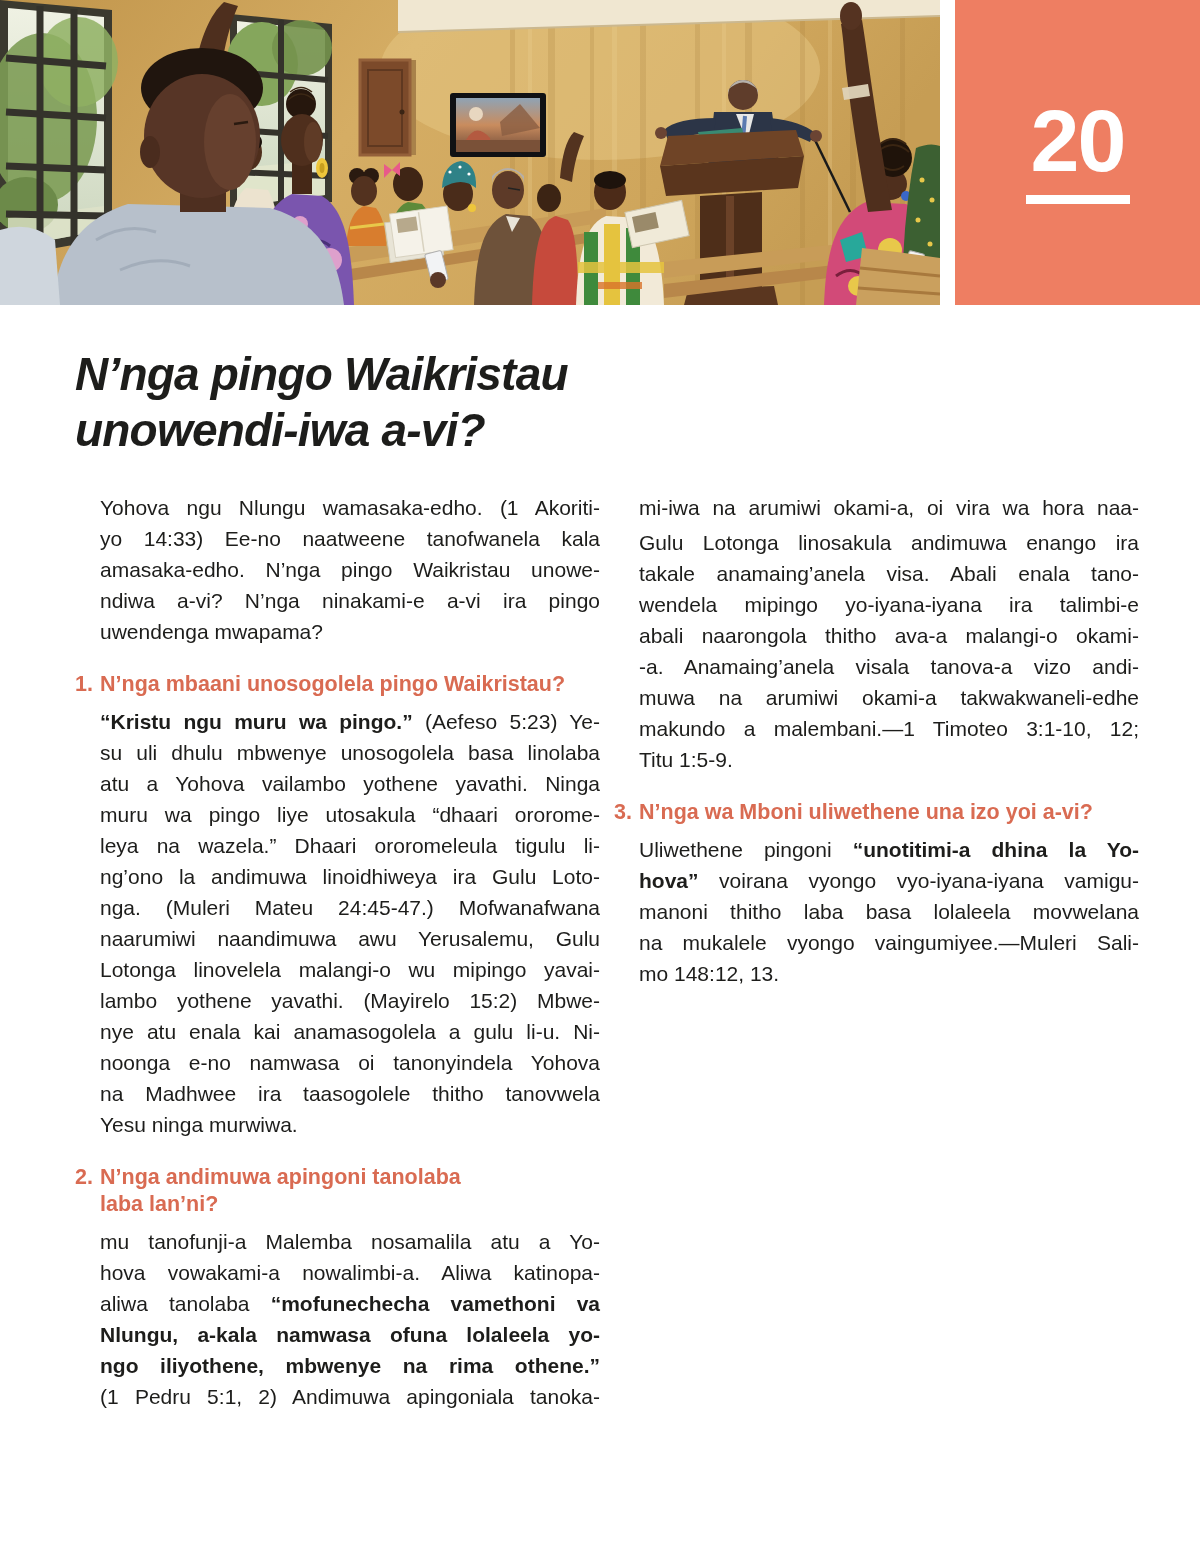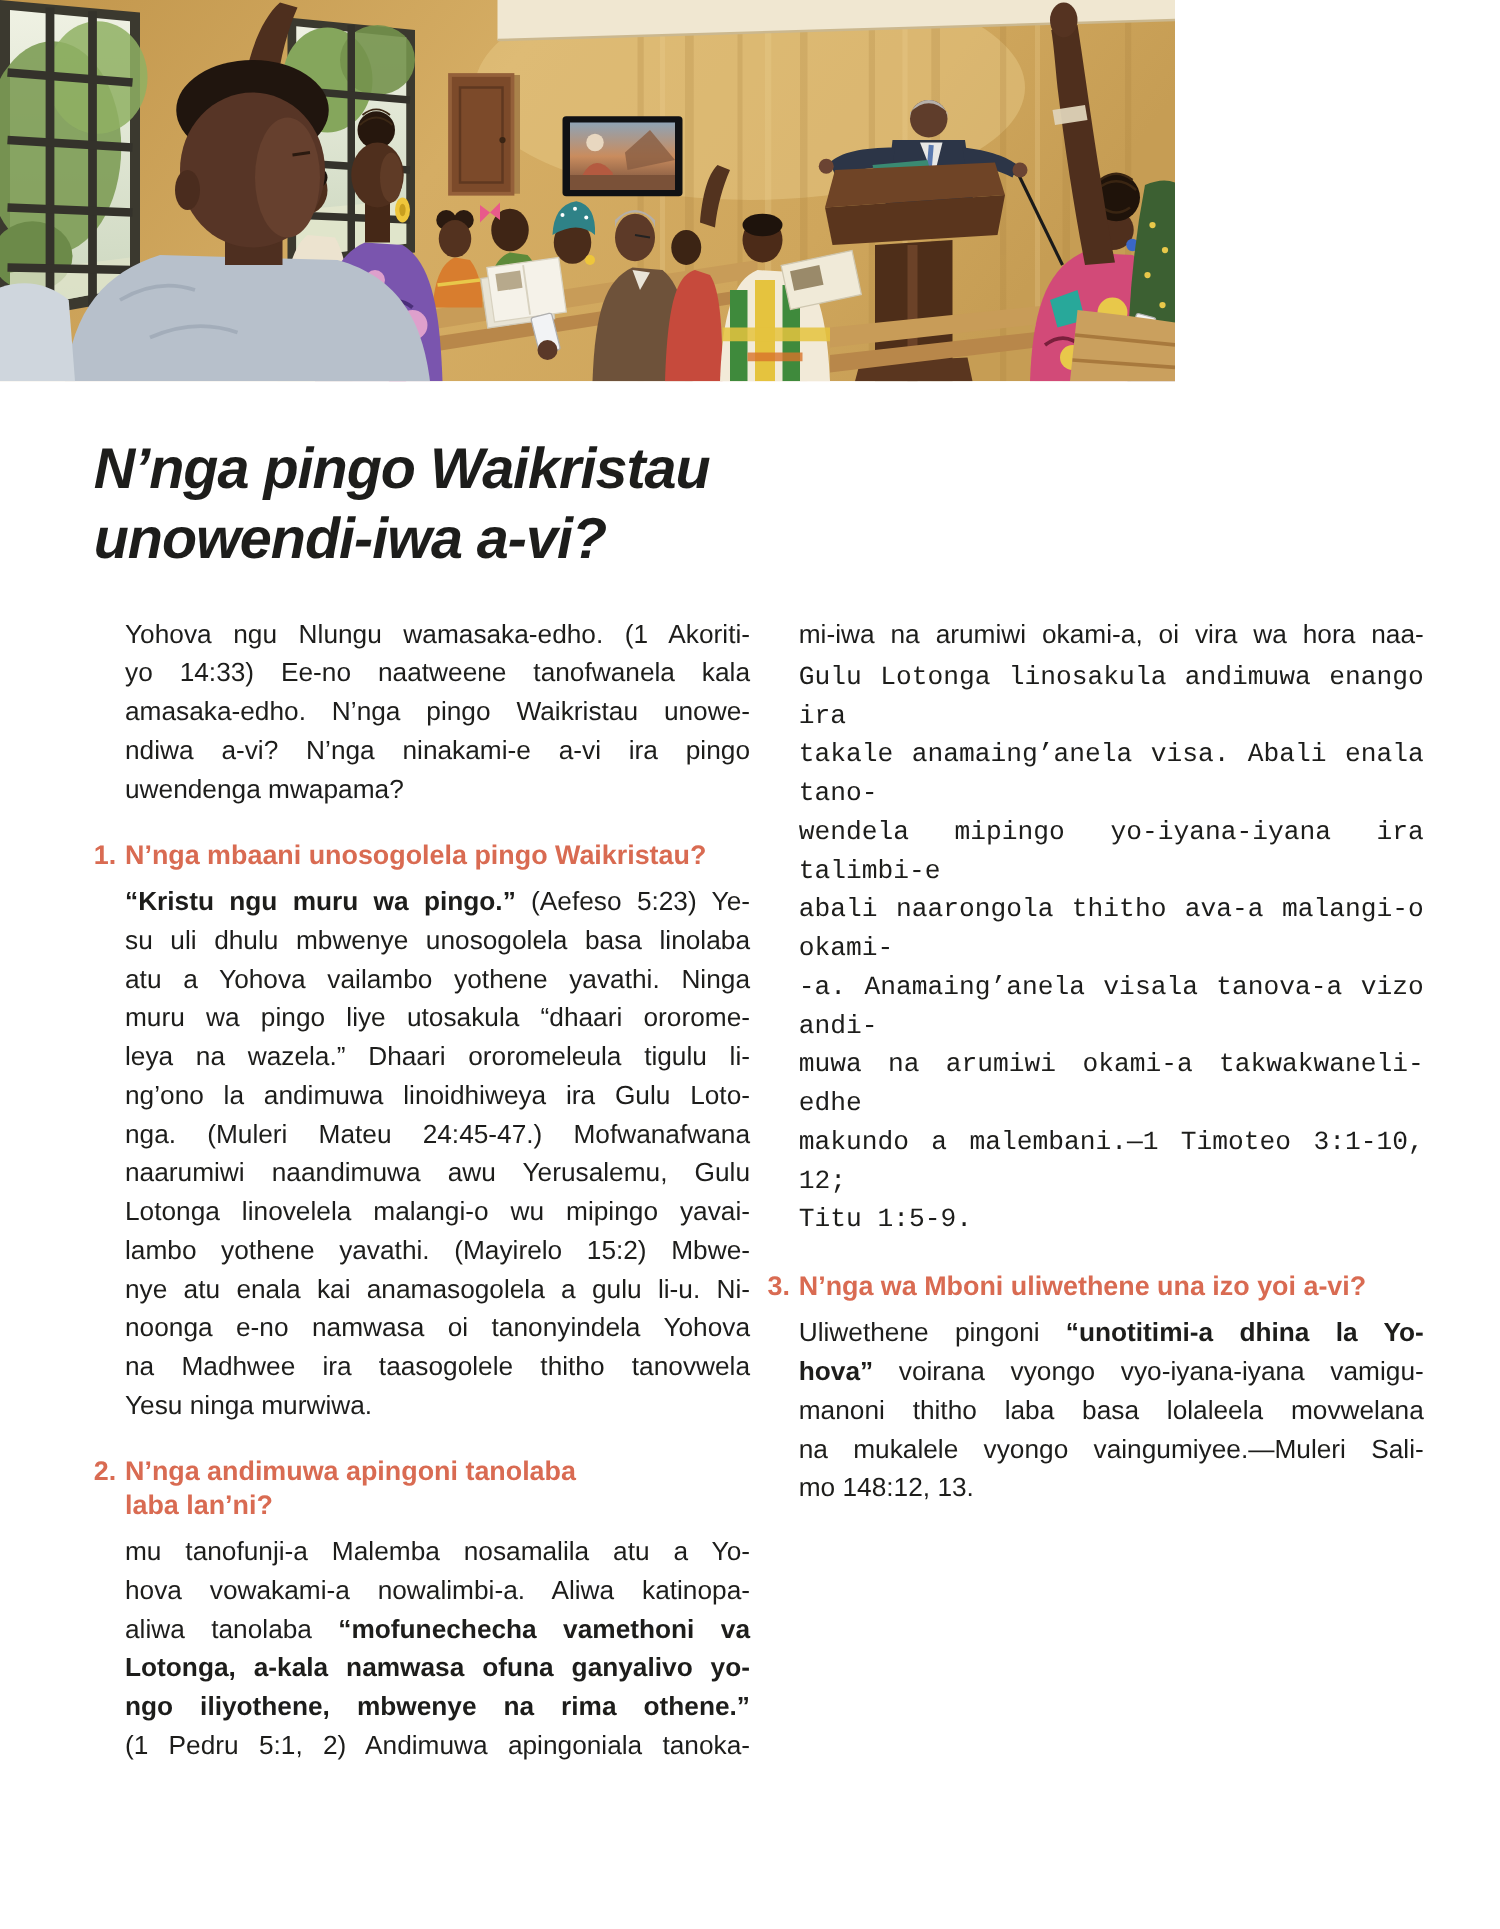--- a/index.html
+++ b/index.html
@@ -39,21 +39,21 @@
   .col { width:525px; }
 
   .block { position:relative; padding-left:25px; color:var(--text); }
   .block.para .line {
     font-size:21px; line-height:31px;
     text-align:justify; text-align-last:justify;
     white-space:normal;
   }
   .block.para .line.last { text-align-last:left; }
   .b { font-weight:bold; }
-  .para + .para { margin-top:4px;font-family:Liberation Mono, monospace; }
+  .para + .para { margin-top:4px; }
 
   .block.heading {
     margin-top:24px; margin-bottom:8px;
     color:var(--heading); font-weight:bold; font-size:21.5px; line-height:27px;
   }
   .qnum { position:absolute; left:0; top:0; }
 </style>
 </head>
 <body>
 
@@ -307,20 +307,24 @@
       </g>
 
       <g>
         <path d="M856,305 L862,248 Q900,252 940,258 L940,305 Z" fill="#caa05e"></path>
         <line x1="860" y1="268" x2="940" y2="276" stroke="#a8793d" stroke-width="3"></line>
         <line x1="858" y1="288" x2="940" y2="294" stroke="#a8793d" stroke-width="3"></line>
       </g>
     </svg>
   </div>
 
+  <div class="lesson-badge">
+    <div class="lesson-num">20</div>
+    <div class="lesson-underline"></div>
+  </div>
 
   <h1 class="title"><span>N’nga pingo Waikristau</span><br><span>unowendi-iwa a-vi?</span></h1>
 
   <div class="columns">
     <div class="col" id="col-left">
         <div class="block para">
           <div class="line">Yohova ngu Nlungu wamasaka-edho. (1 Akoriti-</div>
           <div class="line">yo 14:33) Ee-no naatweene tanofwanela kala</div>
           <div class="line">amasaka-edho. N’nga pingo Waikristau unowe-</div>
           <div class="line">ndiwa a-vi? N’nga ninakami-e a-vi ira pingo</div>
@@ -352,21 +356,21 @@
           <span class="qnum">2.</span>
           <div class="htext">
             <div>N’nga andimuwa apingoni tanolaba</div>
             <div>laba lan’ni?</div>
           </div>
         </div>
         <div class="block para">
           <div class="line">mu tanofunji-a Malemba nosamalila atu a Yo-</div>
           <div class="line">hova vowakami-a nowalimbi-a. Aliwa katinopa-</div>
           <div class="line"><span>aliwa tanolaba </span><span class="b">“mofunechecha vamethoni va</span></div>
-          <div class="line"><span class="b">Lotonga, a-kala namwasa ofuna ganyalivo yo-</span></div>
+          <div class="line"><span class="b">Nlungu, a-kala namwasa ofuna lolaleela yo-</span></div>
           <div class="line"><span class="b">ngo iliyothene, mbwenye na rima othene.”</span></div>
           <div class="line">(1 Pedru 5:1, 2) Andimuwa apingoniala tanoka-</div>
         </div>
       </div>
     <div class="col" id="col-right">
         <div class="block para">
           <div class="line">mi-iwa na arumiwi okami-a, oi vira wa hora naa-</div>
         </div>
         <div class="block para">
           <div class="line">Gulu Lotonga linosakula andimuwa enango ira</div>

